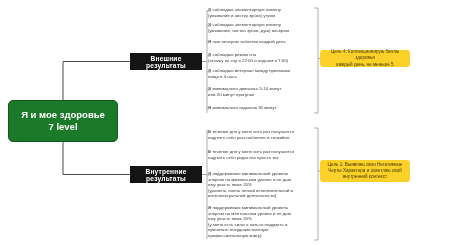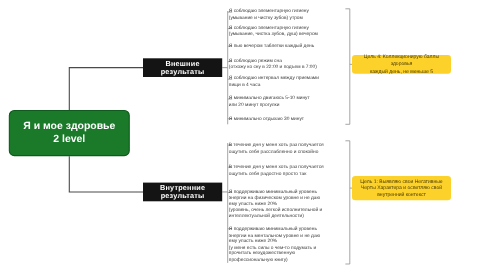--- a/index.html
+++ b/index.html
@@ -144,21 +144,21 @@
     <path d="M 207 130 L 207 239" fill="none" stroke="#9a9a9a" stroke-width="0.8"></path>
     <path d="M 207 132 L 211 132 M 207 152 L 211 152
              M 207 175 L 211 175 M 207 208 L 211 208" fill="none" stroke="#9a9a9a" stroke-width="0.8"></path>
 
     <path d="M 314 128 L 318 128 L 318 240 L 314 240" fill="none" stroke="#9a9a9a" stroke-width="0.8"></path>
     <path d="M 318 171 L 321 171" fill="none" stroke="#9a9a9a" stroke-width="0.8"></path>
   </svg>
 
   <div class="root-node">
     <span>Я и мое здоровье</span>
-    <span>2 level</span>
+    <span>7 level</span>
   </div>
 
   <div class="branch-node" id="branch-outer">
     <span>Внешние результаты</span>
   </div>
 
   <div class="leaf" style="top:7px">
     <div>Я соблюдаю элементарную гигиену</div>
     <div>(умывание и чистку зубов) утром</div>
   </div>

